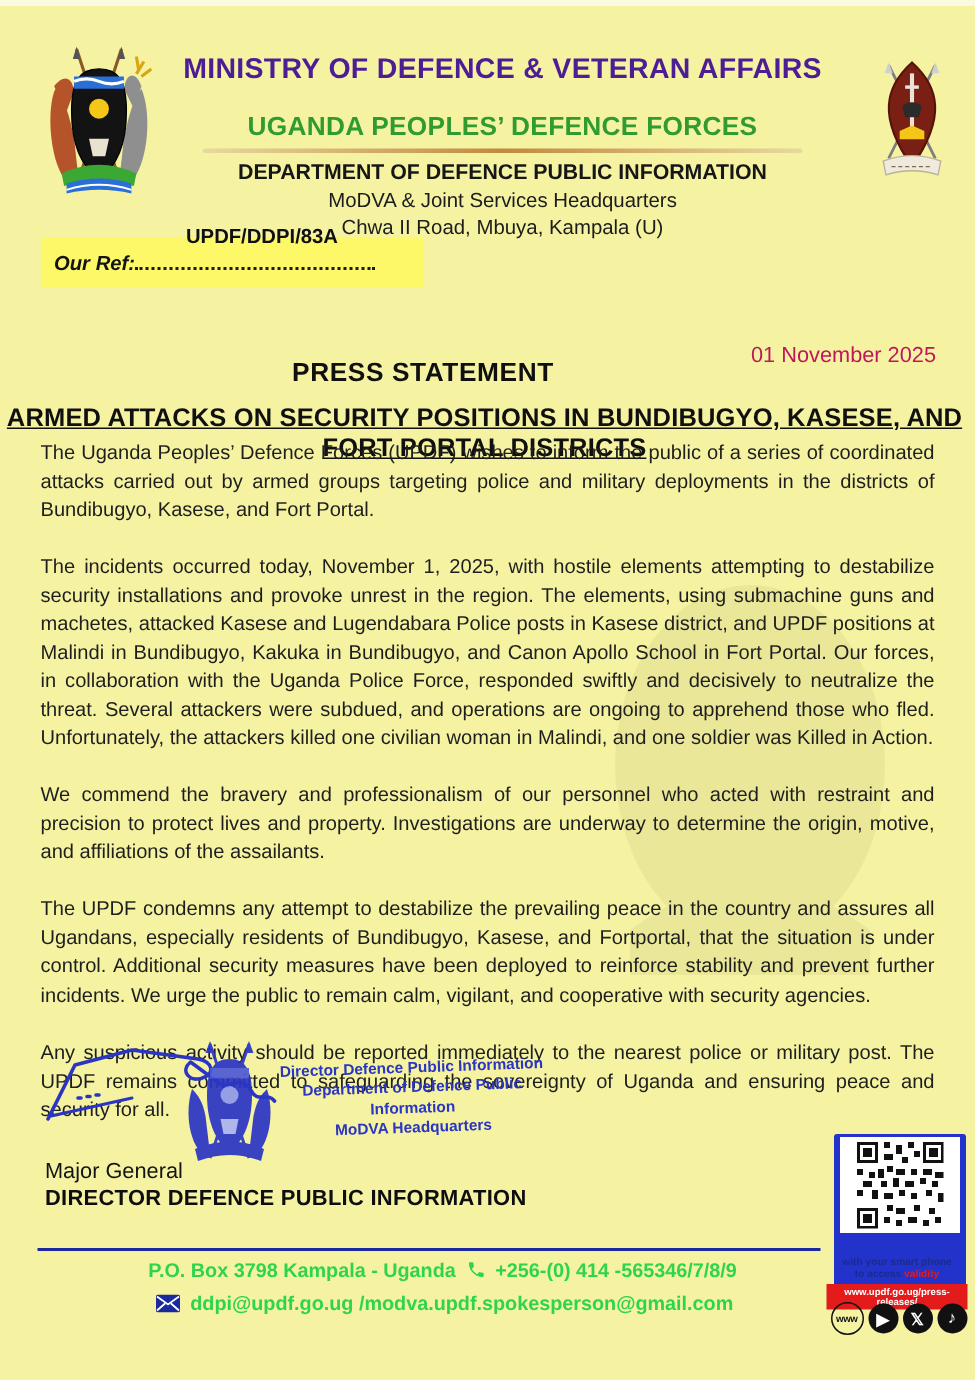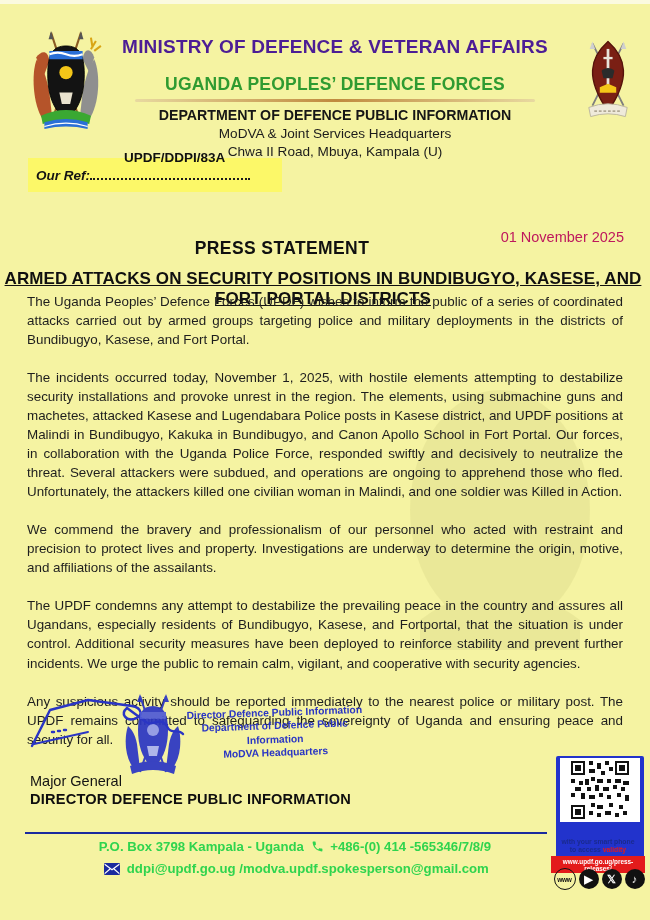--- a/index.html
+++ b/index.html
@@ -233,21 +233,21 @@
 
   <div class="footline"></div>
   <div class="footer">
     <div class="row">
       <span>P.O. Box 3798 Kampala - Uganda</span>
       <span class="ic">
         <svg width="13" height="13" viewBox="0 0 24 24">
             <path d="M6.6 10.8c1.4 2.8 3.8 5.1 6.6 6.6l2.2-2.2c.3-.3.7-.4 1-.2 1.2.4 2.4.6 3.7.6.6 0 1 .4 1 1V20c0 .6-.4 1-1 1C10.8 21 3 13.2 3 3.9c0-.6.4-1 1-1h3.5c.6 0 1 .4 1 1 0 1.3.2 2.5.6 3.7.1.3 0 .7-.2 1l-2.3 2.2z" fill="#2fd44e"></path>
           </svg>
       </span>
-      <span>+486-(0) 414 -565346/7/8/9</span>
+      <span>+256-(0) 414 -565346/7/8/9</span>
     </div>
     <div class="row">
       <span class="ic">
         <svg width="16" height="12" viewBox="0 0 24 18">
             <rect width="24" height="18" rx="2" fill="#1a2a9e"></rect>
             <path d="M1 2 L12 10 L23 2 M1 16 L9 9 M23 16 L15 9" stroke="#fff" stroke-width="1.8" fill="none"></path>
           </svg>
       </span>
       <span>ddpi@updf.go.ug</span>
       <span>/modva.updf.spokesperson@gmail.com</span>

